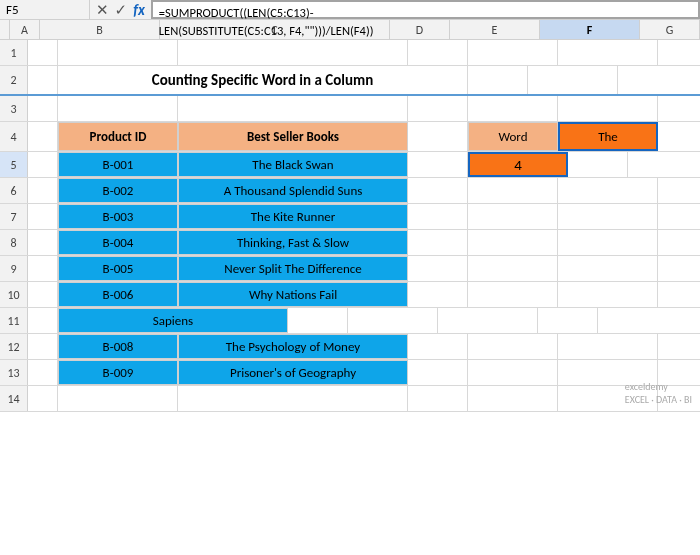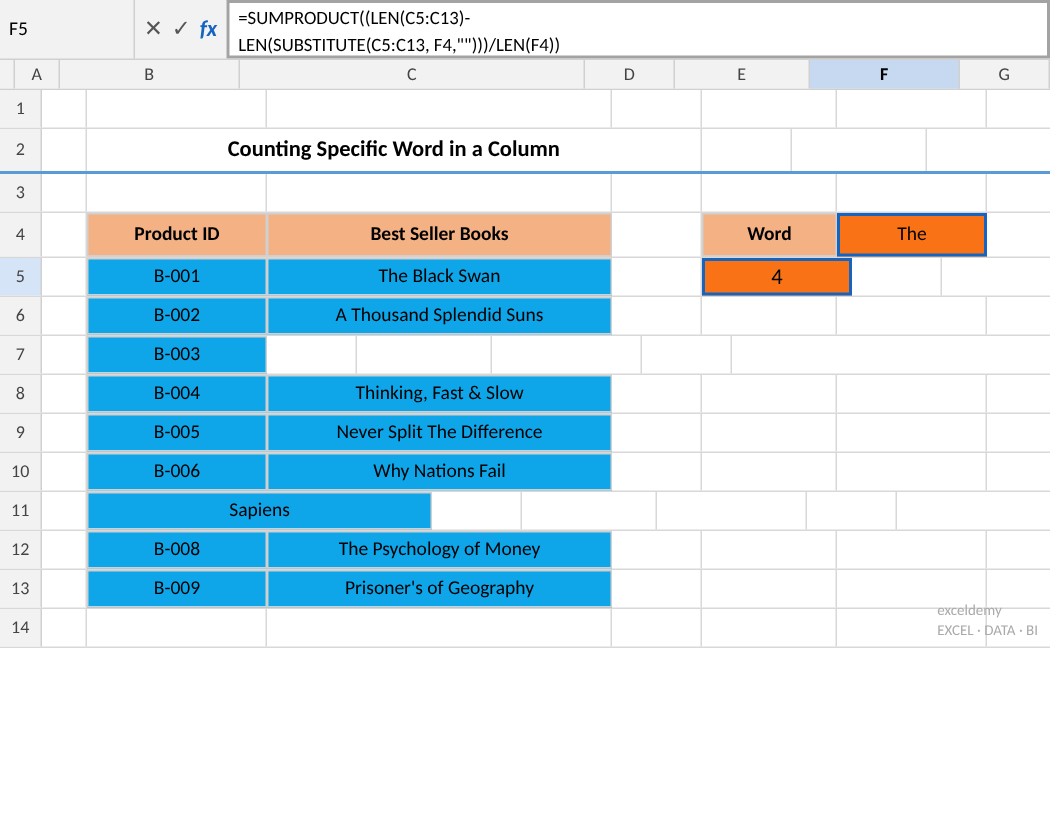--- a/index.html
+++ b/index.html
@@ -9,21 +9,21 @@
       background: #fff;
       width: 700px;
       height: 555px;
       overflow: hidden;
     }
 
     
     .top-bar {
       display: flex;
       align-items: stretch;
-      height: 40px;
+      height: 20px;
       background: #f2f2f2;
       border-bottom: 1px solid #d0d0d0;
     }
     .cell-name-box {
       width: 90px;
       border-right: 1px solid #d0d0d0;
       display: flex;
       align-items: center;
       padding: 0 6px;
       font-size: 13px;
@@ -144,21 +144,21 @@
       justify-content: center;
       color: #000;
     }
     .title-underline {
       border-bottom: 2px solid #5b9bd5;
     }
 
     
     .side-label-cell {
       background: #f4b183;
-      font-weight: bold;
+      font-weight: normal;
       border: 1px solid #d0d0d0;
       justify-content: center;
       text-align: center;
     }
     .side-value-cell {
       background: #f97316;
       border: 2px solid #1565c0;
       justify-content: center;
       font-weight: normal;
     }
@@ -278,20 +278,21 @@
       <div class="cell col-d"></div>
       <div class="cell col-e"></div>
       <div class="cell col-f"></div>
       <div class="cell col-g"></div>
     </div>
 
     <div class="grid-row">
       <div class="row-num">7</div>
       <div class="cell col-a"></div>
       <div class="cell col-b table-data-cell center">B-003</div>
+      <div class="cell col-c table-data-cell center">The Kite Runner</div>
       <div class="cell col-d"></div>
       <div class="cell col-e"></div>
       <div class="cell col-f"></div>
       <div class="cell col-g"></div>
     </div>
 
     <div class="grid-row">
       <div class="row-num">8</div>
       <div class="cell col-a"></div>
       <div class="cell col-b table-data-cell center">B-004</div>

